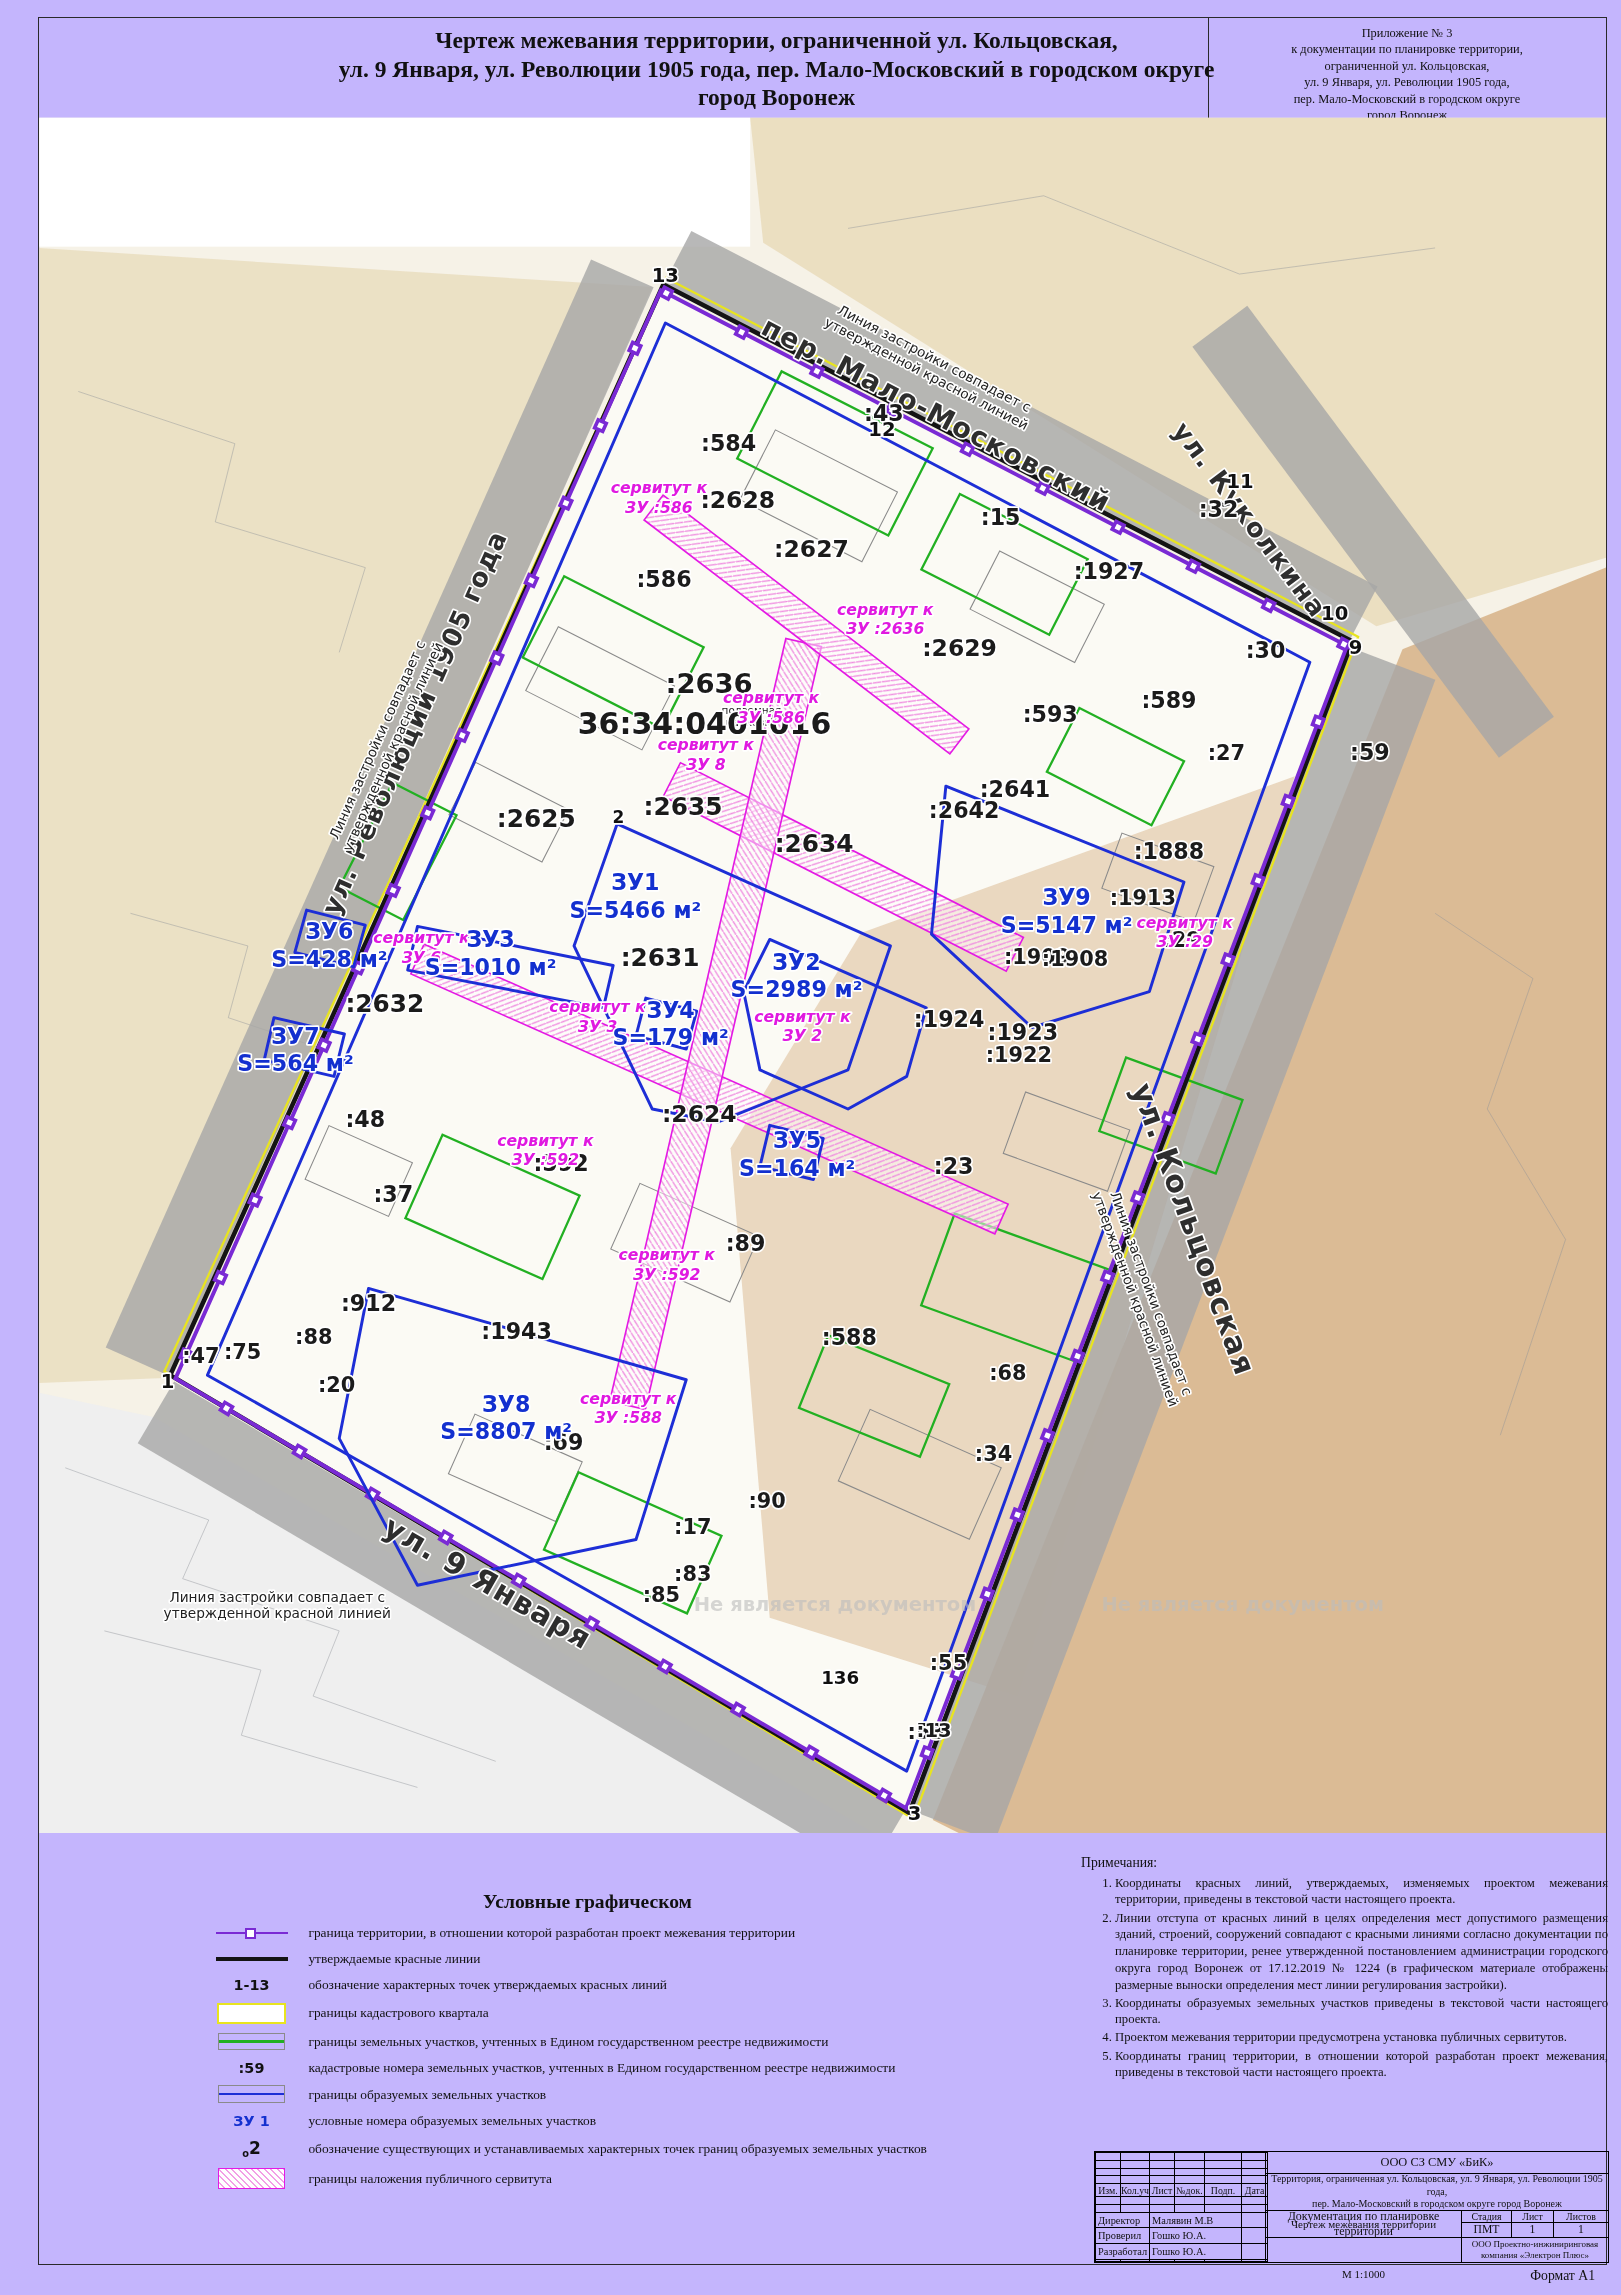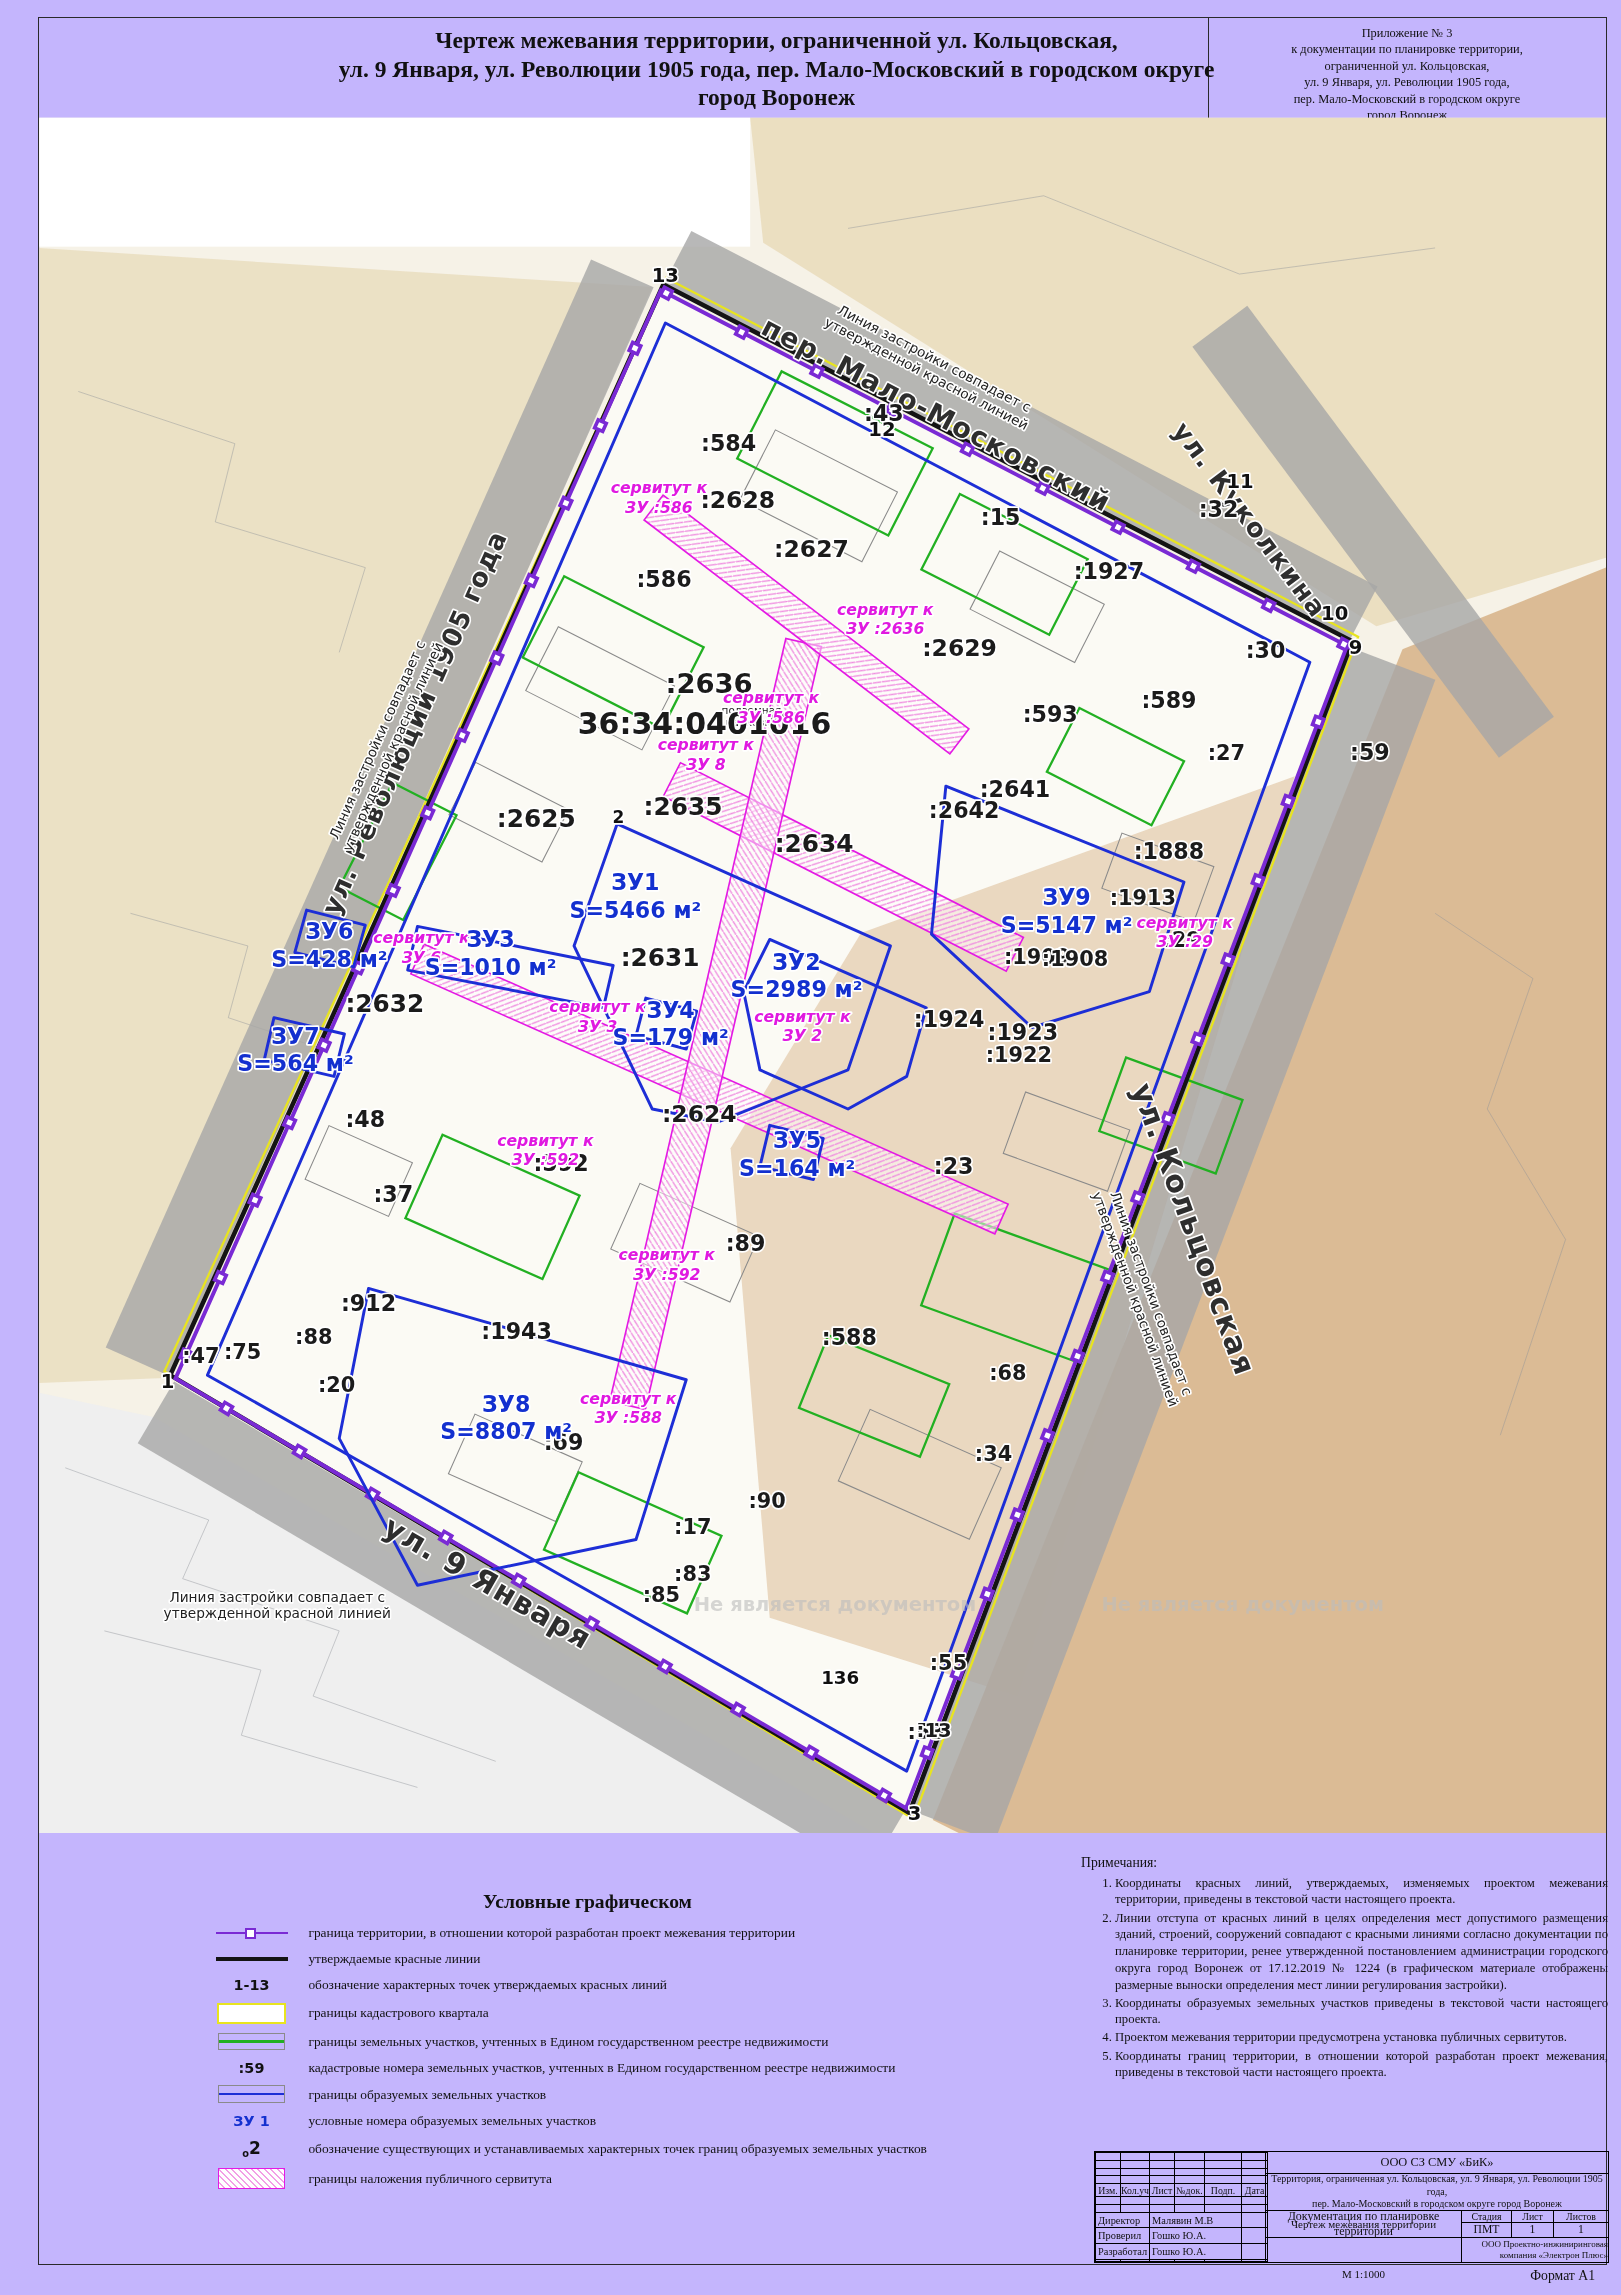--- a/index.html
+++ b/index.html
@@ -73,21 +73,21 @@
   .tb-stad .vl{display:flex;flex:1;}
   .tb-stad .c1{width:50px;border-right:0.7px solid #000;}
   .tb-stad .c2{width:42px;border-right:0.7px solid #000;}
   .tb-stad .c3{flex:1;}
   .tb-stad .hd div,.tb-stad .vl div{display:flex;align-items:center;justify-content:center;
       font-size:9.8px;}
   .tb-stad .vl div{font-size:11.7px;}
   .tb-row4{height:23.5px;display:flex;}
   .tb-draw{width:196px;border-right:0.7px solid #000;display:flex;flex-direction:column;
       align-items:center;justify-content:center;font-size:11px;line-height:1.25;text-align:center;gap:36px;}
-  .tb-contr{flex:1;display:flex;flex-direction:column;align-items:flex-end;justify-content:center;
+  .tb-contr{flex:1;display:flex;flex-direction:column;align-items:center;justify-content:center;
       font-size:9px;line-height:1.25;text-align:center;}
   .format{position:absolute;right:26px;top:2268px;font-size:13.7px;}
 </style>
 </head>
 <body>
 
 <div id="page">
 
   <div class="frame"></div>
   <div class="appendix-sep"></div>

